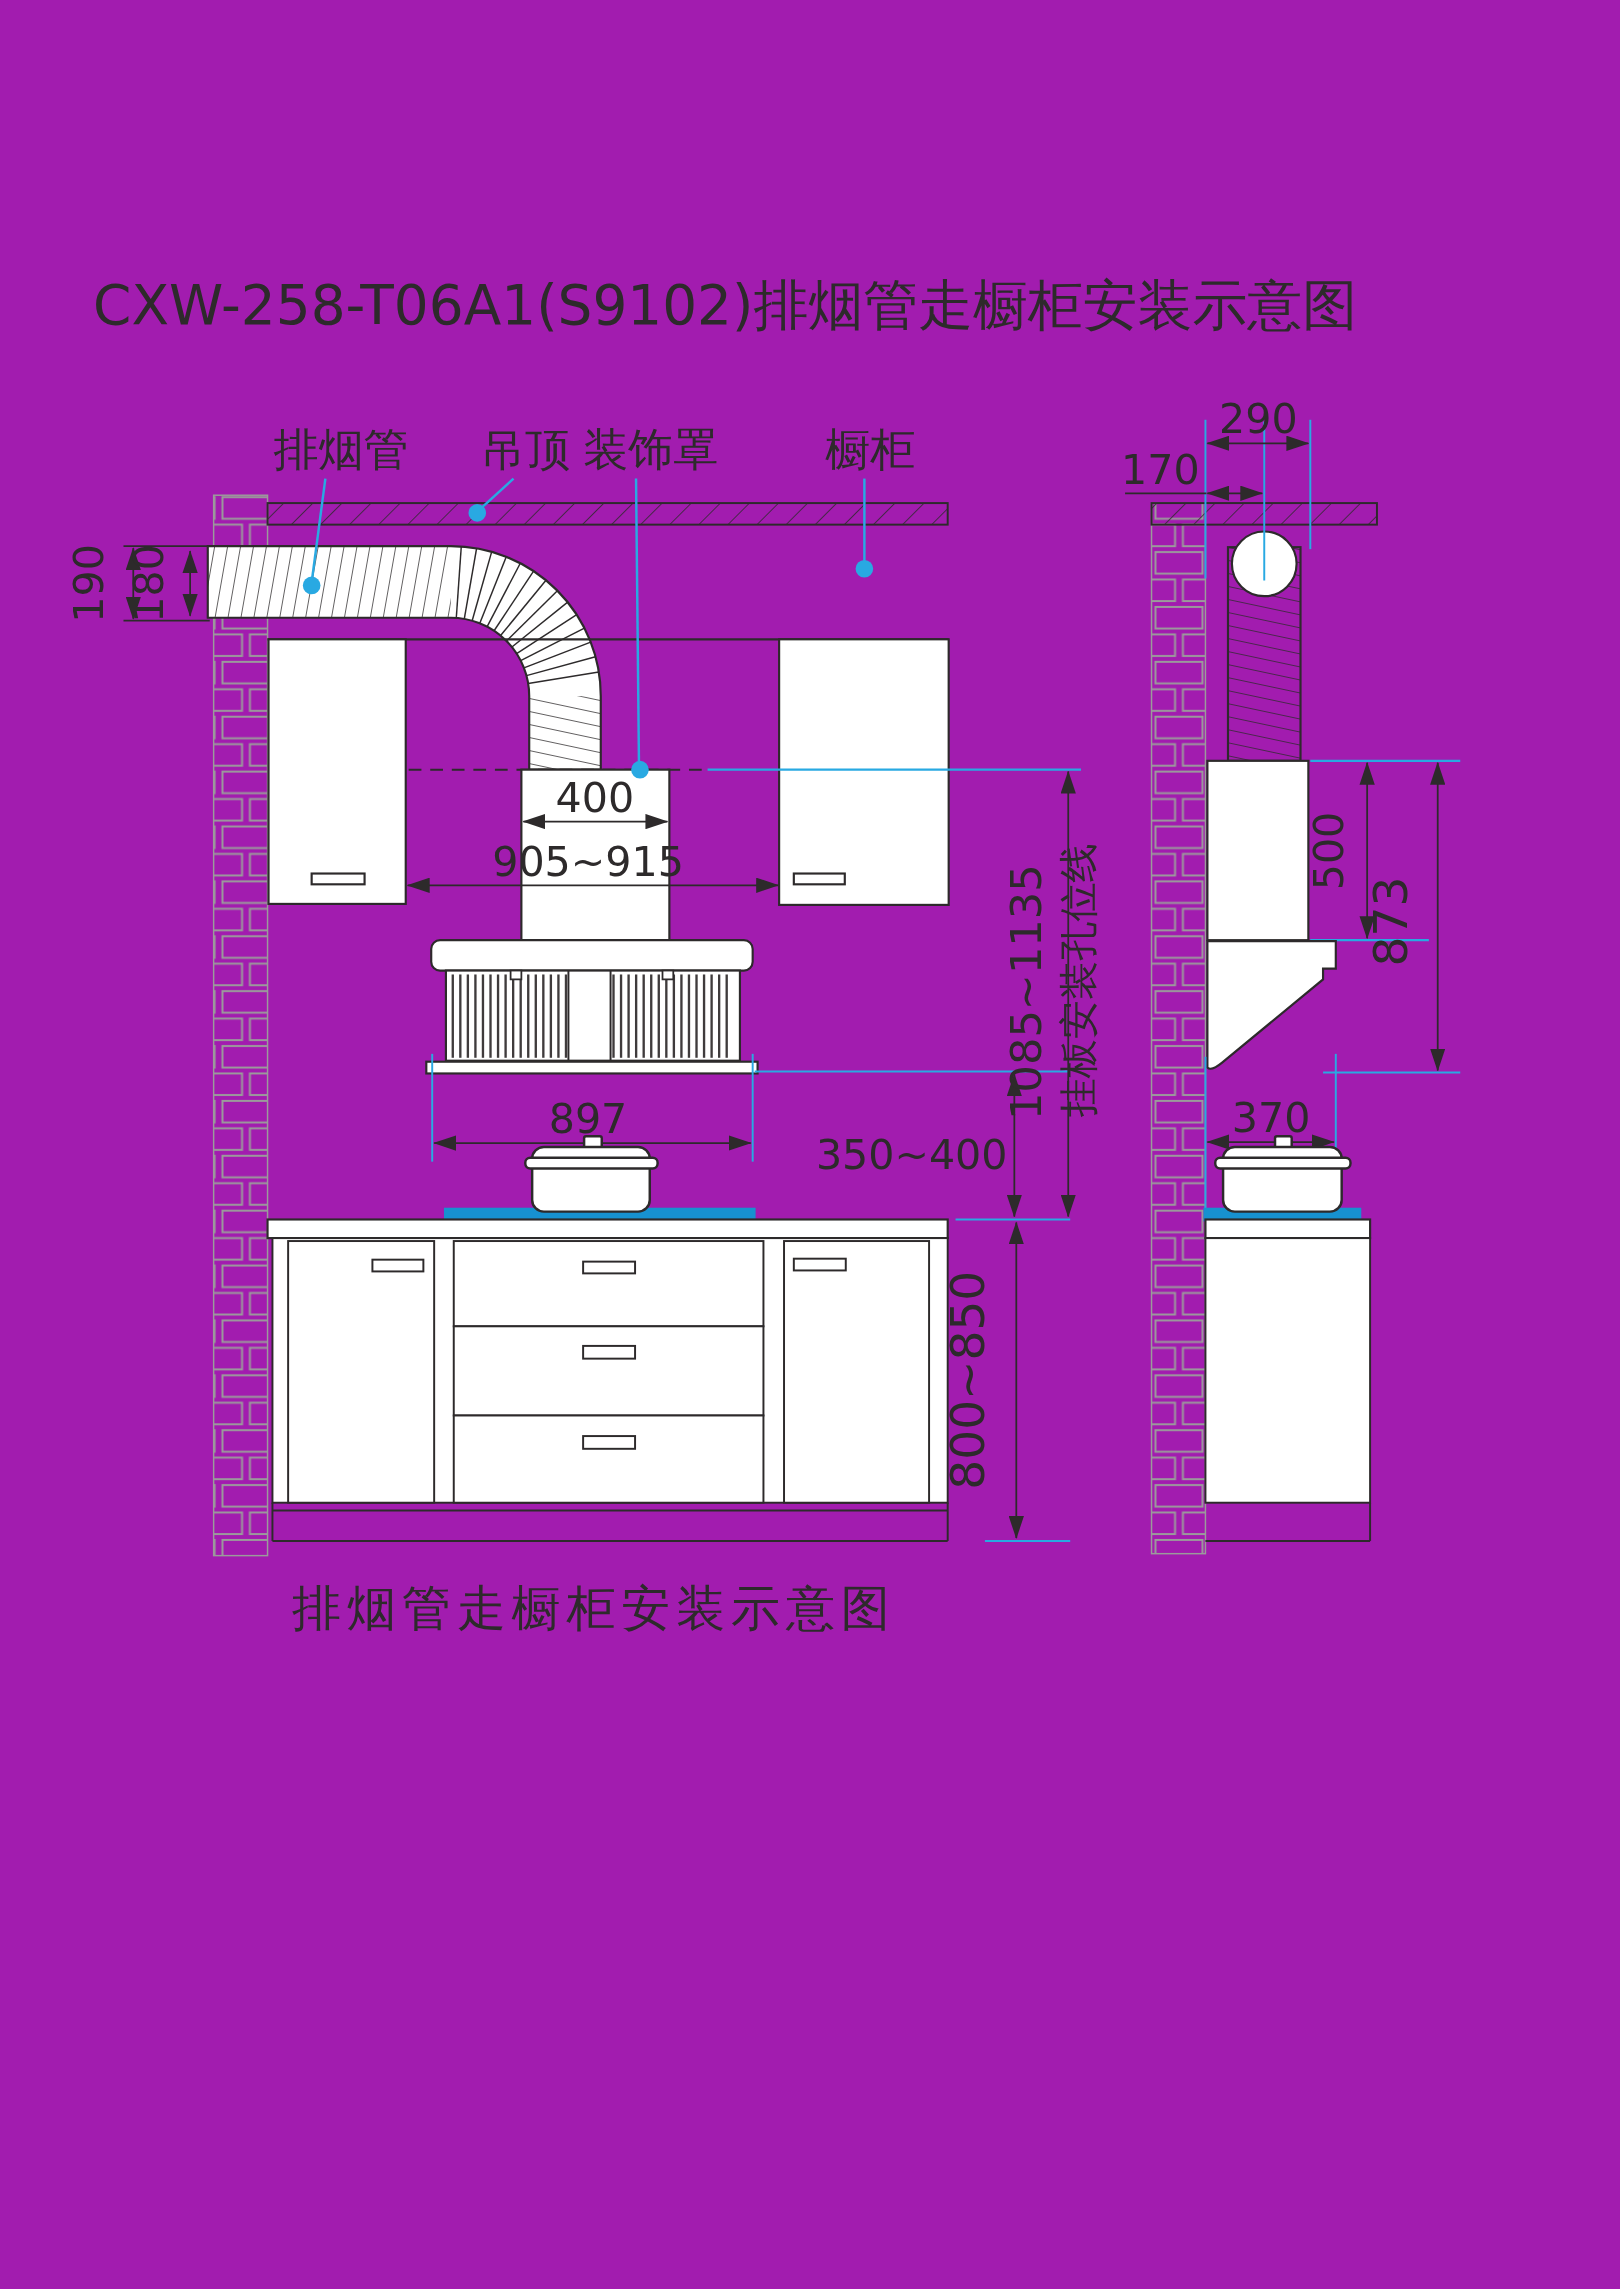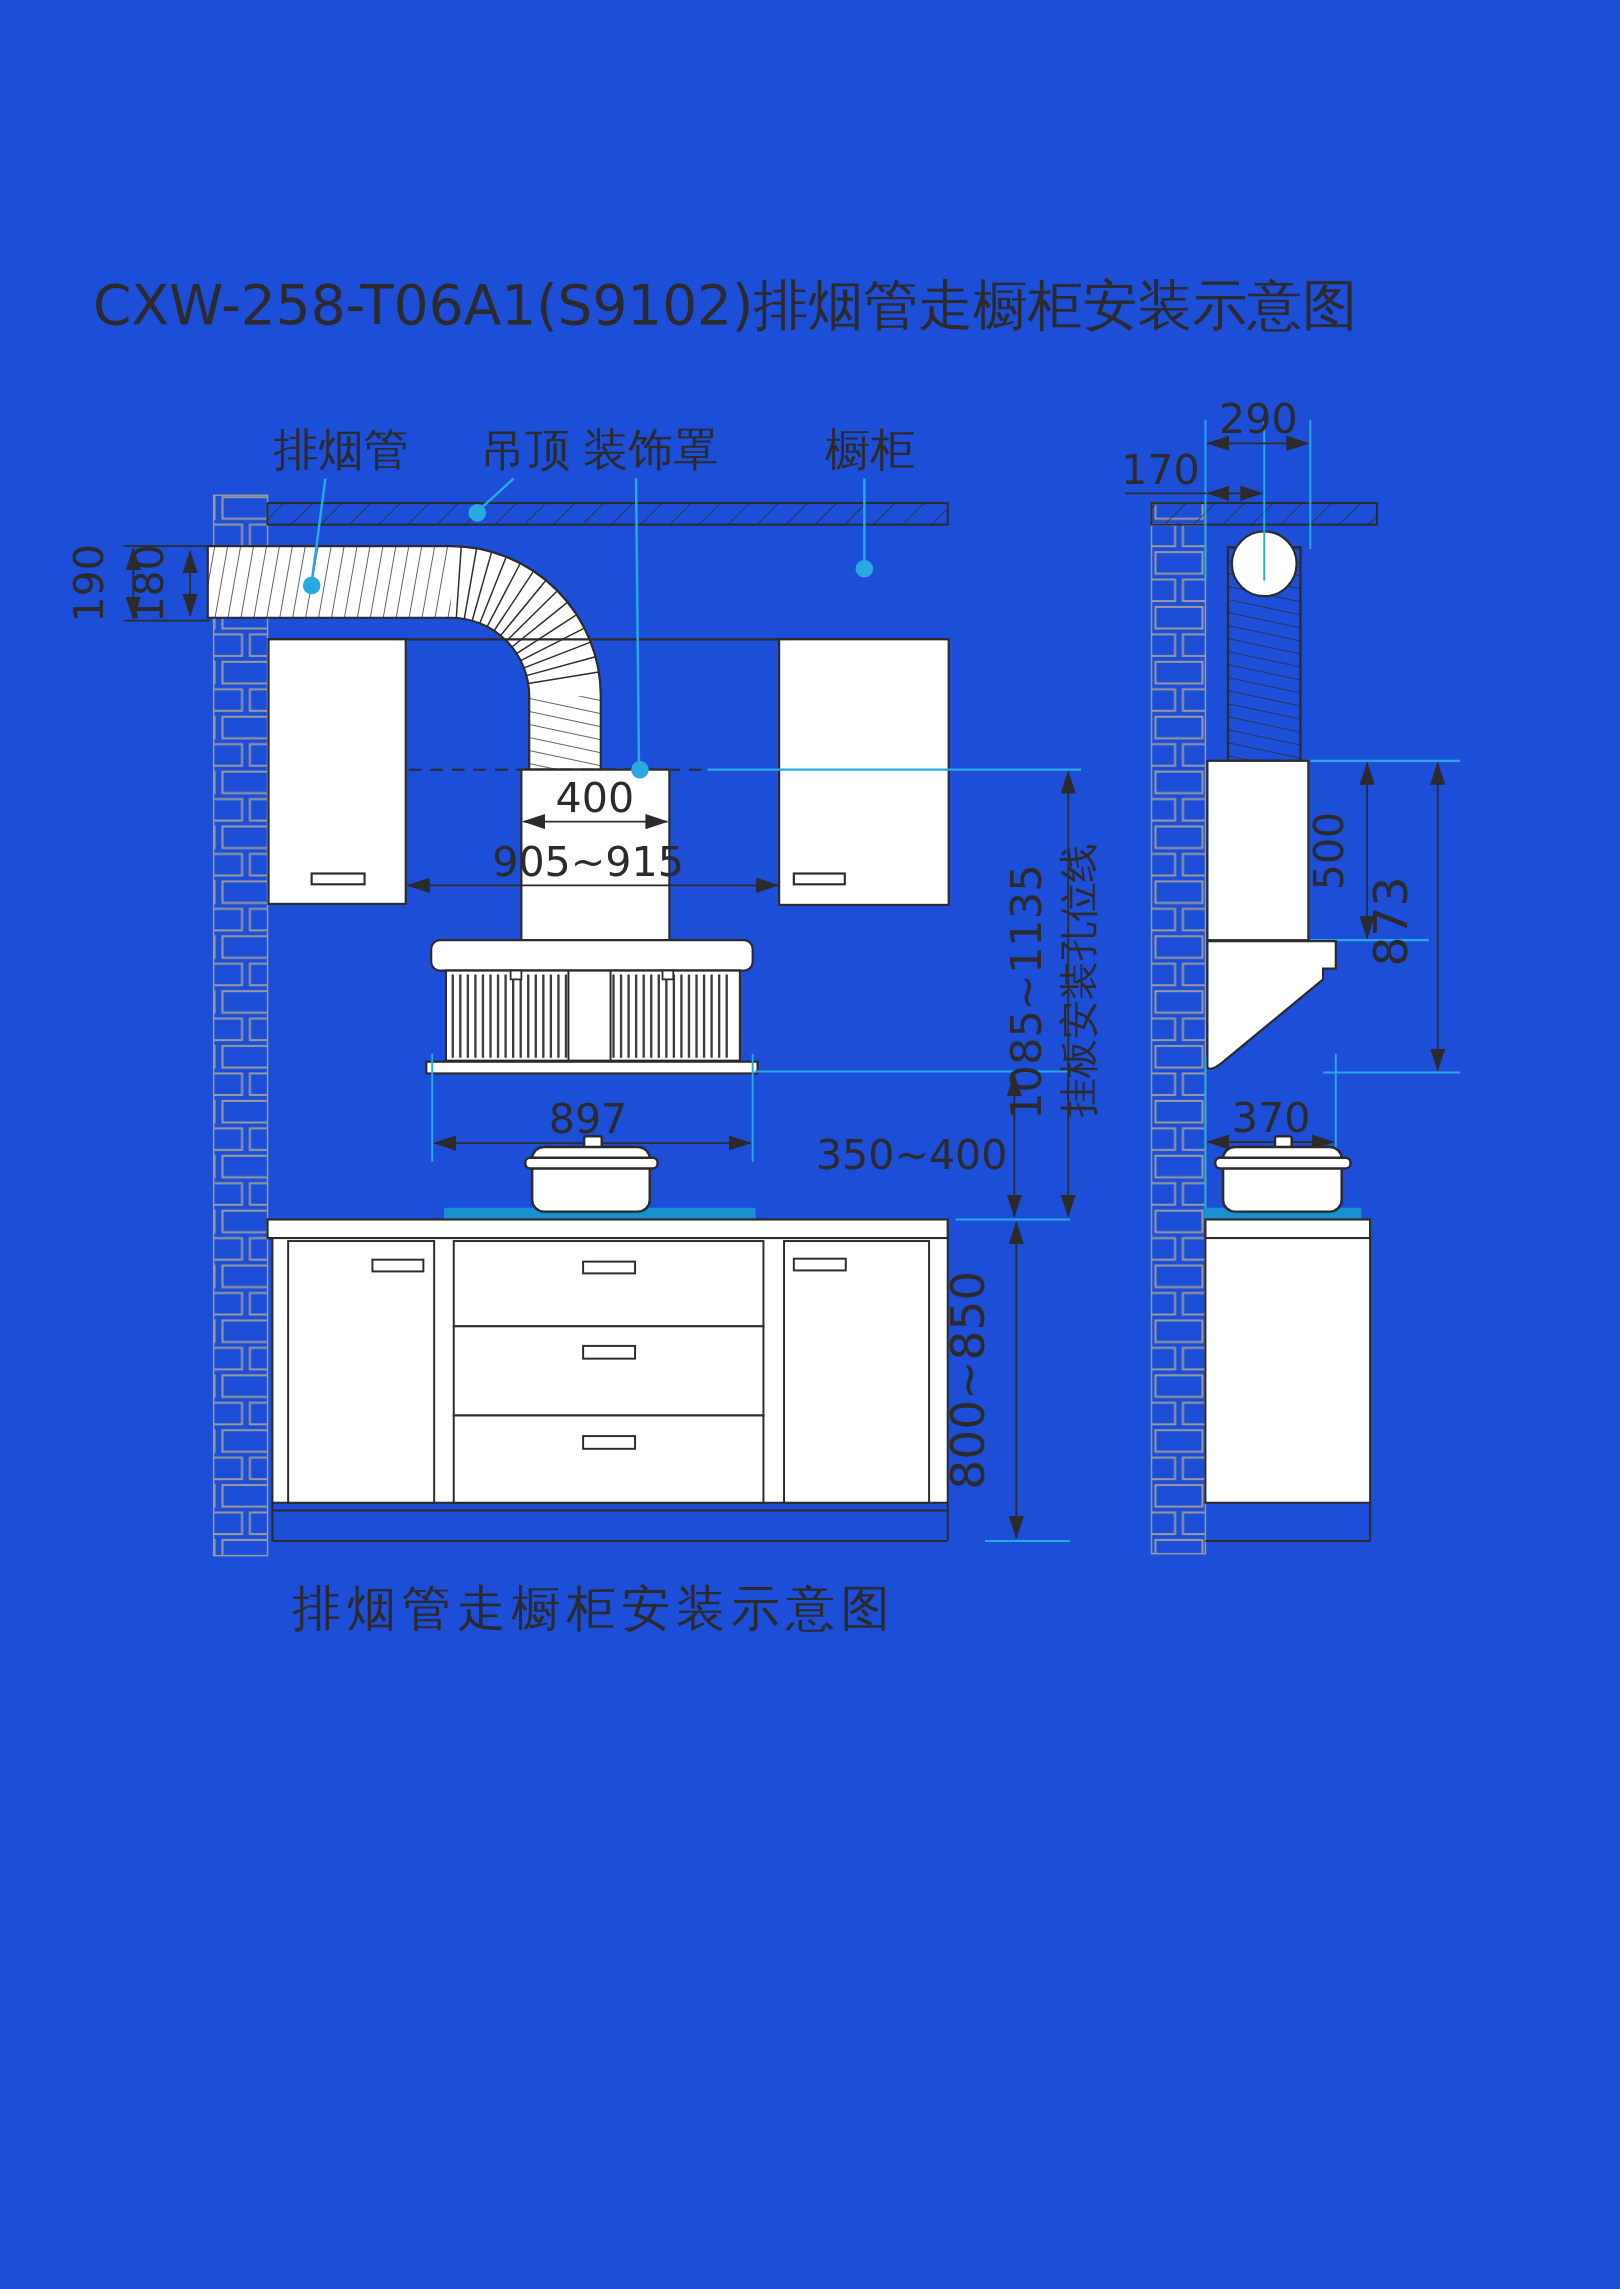--- a/index.html
+++ b/index.html
@@ -1,16 +1,16 @@
 <!DOCTYPE html>
 <html><head>
 <meta charset="utf-8">
 <style>
   html,body{margin:0;padding:0;background:#ffffff;}
-  .canvas{width:1620px;height:2290px;background:#1d4ed8;position:relative;overflow:hidden;
+  .canvas{width:1620px;height:2290px;background:#a21caf;position:relative;overflow:hidden;
           font-family:"DejaVu Sans","Liberation Sans",sans-serif;}
   svg{display:block;}
   text{font-family:"DejaVu Sans","Liberation Sans",sans-serif;fill:#2d2a2b;}
   .dimtxt{font-size:42px;}
   .bigdim{font-size:48px;}
   .lbl{font-size:46px;}
 </style>
 </head>
 <body>
 

